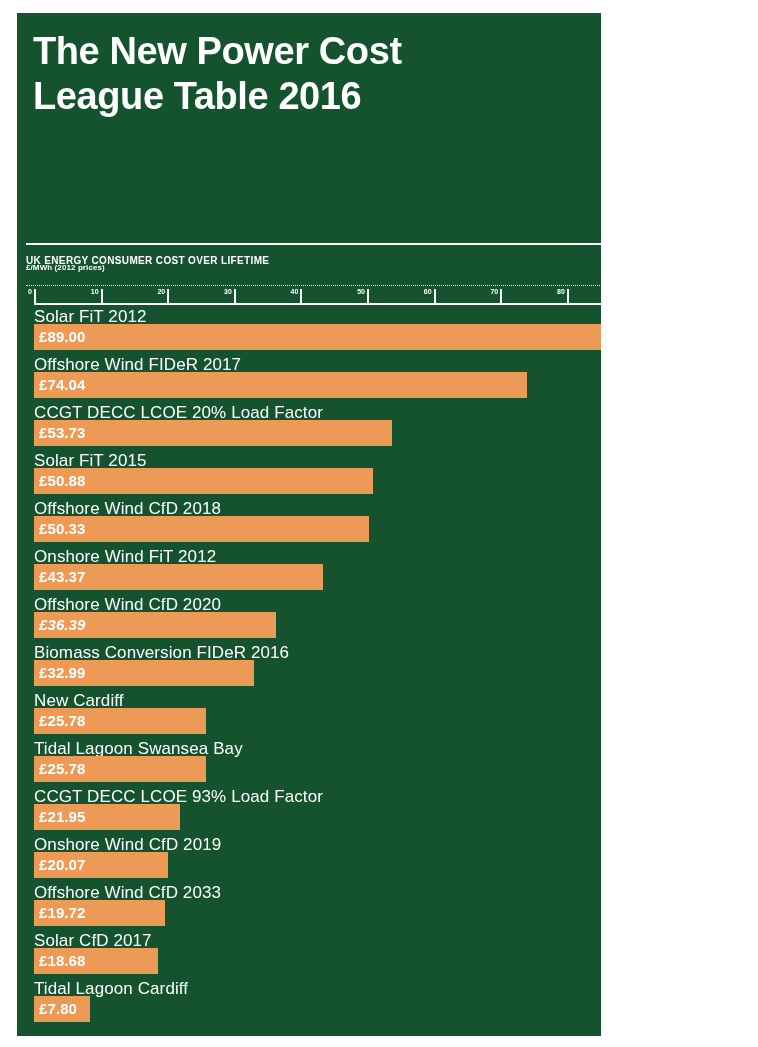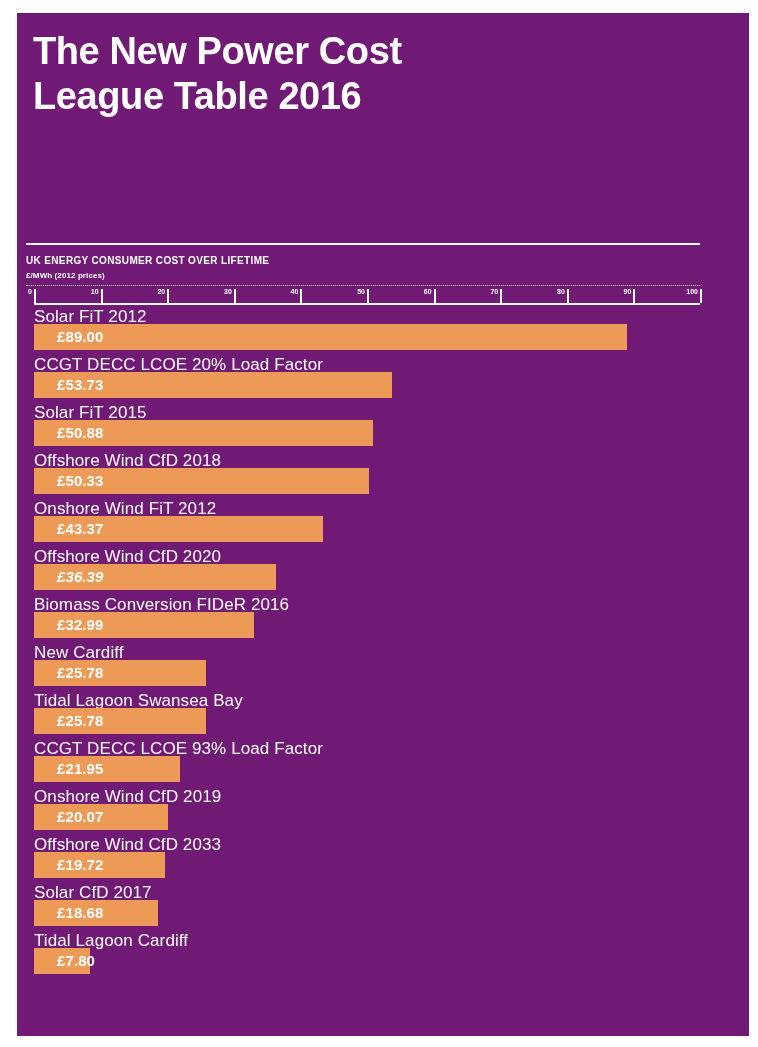--- a/index.html
+++ b/index.html
@@ -10,23 +10,23 @@
   body {
     width: 758px;
     height: 1047px;
     font-family: "Liberation Sans", sans-serif;
     -webkit-font-smoothing: antialiased;
   }
   .poster {
     position: absolute;
     left: 17px;
     top: 13px;
-    width: 732px;
+    width: 584px;
     height: 1023px;
-    background: #701a75;
+    background: #14532d;
     overflow: hidden;
   }
   .title {
     position: absolute;
     left: 16px;
     top: 16px;
     width: 660px;
     color: #ffffff;
     font-size: 38px;
     font-weight: bold;
@@ -54,21 +54,21 @@
     top: 12px;
     color: #ffffff;
     font-size: 10px;
     font-weight: bold;
     letter-spacing: 0.35px;
     white-space: nowrap;
   }
   .chart-sub {
     position: absolute;
     left: 0px;
-    top: 28px;
+    top: 20px;
     color: #ffffff;
     font-size: 8px;
     font-weight: bold;
     letter-spacing: 0.1px;
     white-space: nowrap;
   }
   .chart-dotted {
     position: absolute;
     left: 0px;
     top: 42px;
@@ -131,21 +131,21 @@
   }
   .row-bar {
     position: absolute;
     left: 8px;
     top: 17px;
     height: 26px;
     background: #ec9a56;
   }
   .row-value {
     position: absolute;
-    left: 23px;
+    left: 5px;
     top: 4px;
     color: #ffffff;
     font-size: 15px;
     font-weight: bold;
     letter-spacing: 0.1px;
     white-space: nowrap;
   }
 </style>
 </head>
 <body>
@@ -188,20 +188,26 @@
       </div>
 
     <div class="rows" id="rows">
         <div class="row">
           <div class="row-label">Solar FiT 2012</div>
           <div class="row-bar" style="width: 592.74px;">
             <div class="row-value">£89.00</div>
           </div>
         </div>
         <div class="row">
+          <div class="row-label">Offshore Wind FIDeR 2017</div>
+          <div class="row-bar" style="width: 493.106px;">
+            <div class="row-value">£74.04</div>
+          </div>
+        </div>
+        <div class="row">
           <div class="row-label">CCGT DECC LCOE 20% Load Factor</div>
           <div class="row-bar" style="width: 357.842px;">
             <div class="row-value">£53.73</div>
           </div>
         </div>
         <div class="row">
           <div class="row-label">Solar FiT 2015</div>
           <div class="row-bar" style="width: 338.861px;">
             <div class="row-value">£50.88</div>
           </div>

